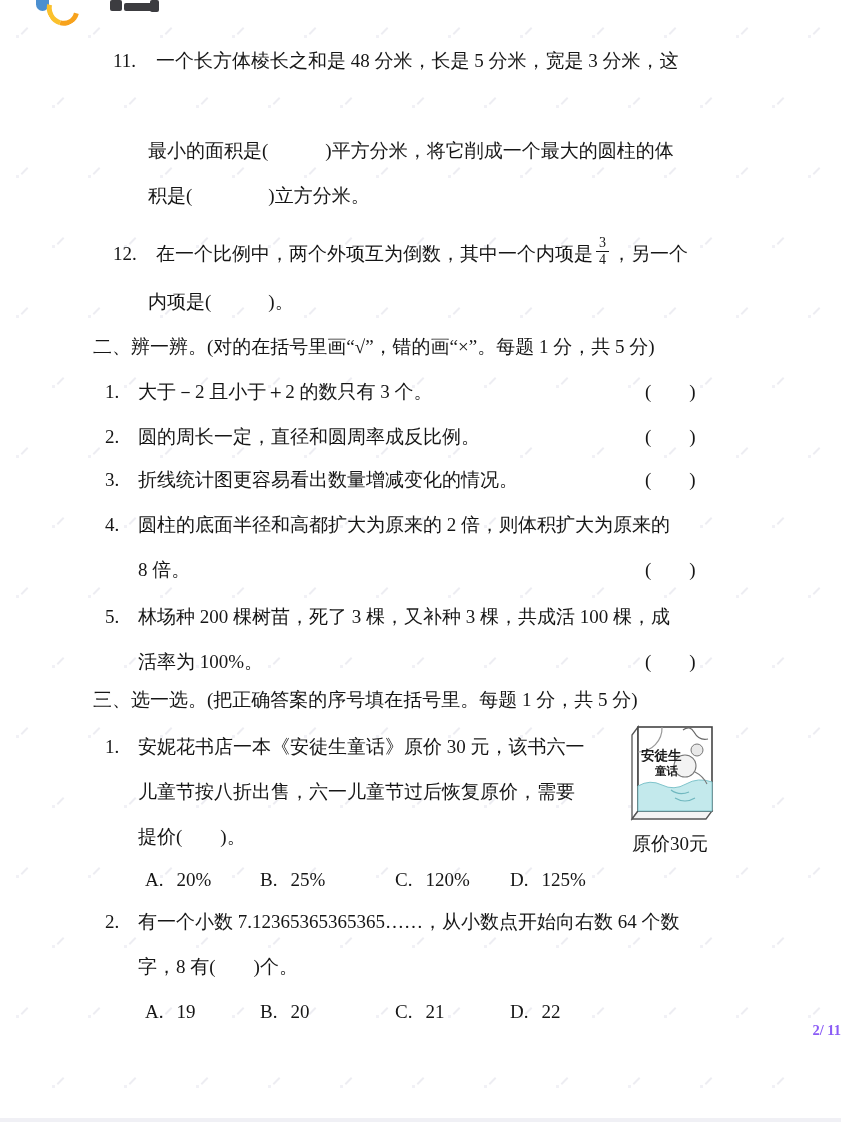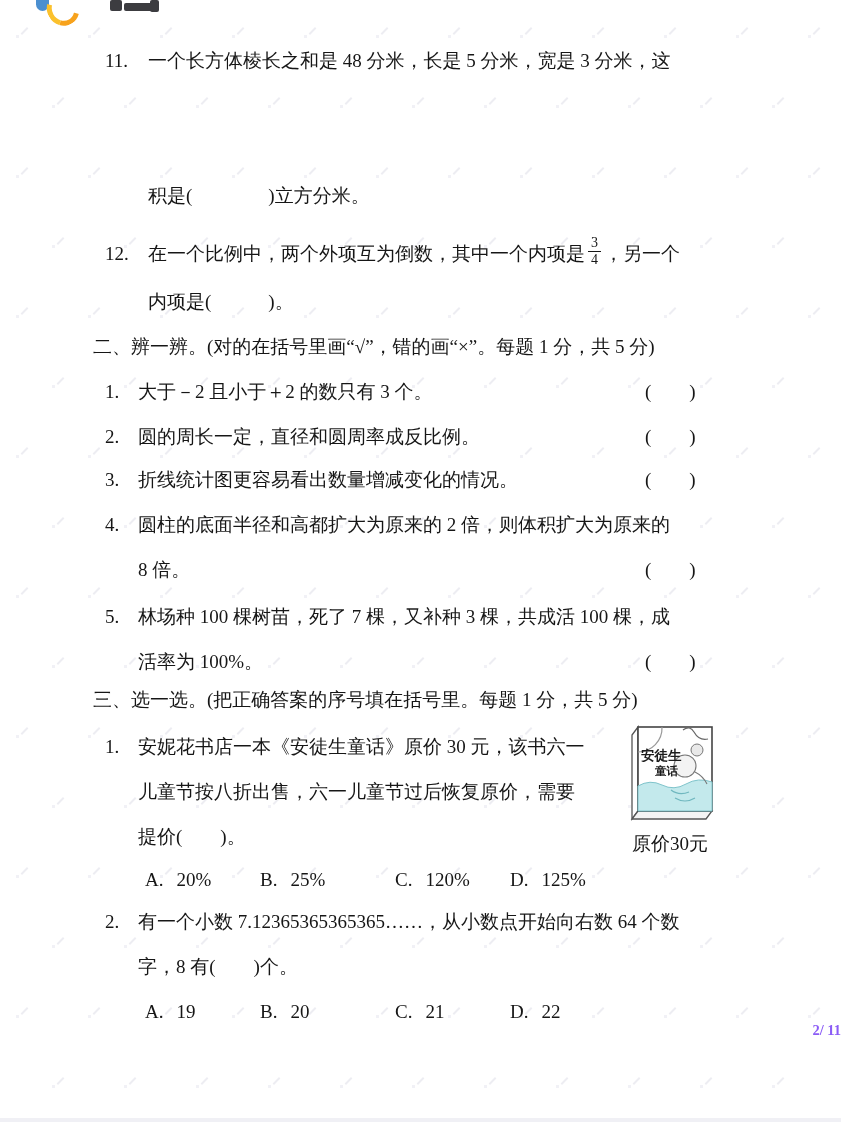--- a/index.html
+++ b/index.html
@@ -20,21 +20,21 @@
     border-bottom-color:#f7a21c;border-left-color:#fbc12d;border-radius:50%;transform:rotate(-30deg);}
   .glyph-a{position:absolute;left:110px;top:0;width:12px;height:11px;background:#3c3c40;border-radius:2px;}
   .glyph-b{position:absolute;left:124px;top:3px;width:34px;height:8px;background:#3c3c40;border-radius:2px;}
   .glyph-c{position:absolute;left:150px;top:0;width:9px;height:12px;background:#3c3c40;border-radius:2px;}
 
   
   .line{position:absolute;left:105px;width:640px;line-height:28px;white-space:nowrap;}
   .line.cont{left:148px;}
   .line.icont{left:138px;}
   .line.sect{left:93px;}
-  .qnum{display:inline-block;width:43px;}
+  .qnum{display:inline-block;width:43px;margin-left:8px;}
   .inum{display:inline-block;width:33px;}
   .brk{position:absolute;left:540px;}
   .brk2{position:absolute;left:507px;}
 
   .fracline{display:flex;align-items:flex-end;height:46px;}
   .frac{display:inline-flex;flex-direction:column;align-items:center;font-size:14px;line-height:1.15;margin:0 3px;}
   .frac .fn{border-bottom:1.6px solid #161616;padding:0 3px;}
 
   .opts{position:absolute;left:105px;width:640px;height:28px;line-height:28px;text-align:right;}
   .opt{position:absolute;white-space:nowrap;}
@@ -244,41 +244,42 @@
     <div class="logo-blue"></div>
     <div class="logo-orange"></div>
   </div>
   <div>
     <div class="glyph-a"></div>
     <div class="glyph-b"></div>
     <div class="glyph-c"></div>
   </div>
 
   <div class="line" style="top:47px"><span class="qnum">11.</span><span>一个长方体棱长之和是 48 分米，长是 5 分米，宽是 3 分米，这</span></div>
+  <div class="line cont" style="top:137px">最小的面积是(　　　)平方分米，将它削成一个最大的圆柱的体</div>
   <div class="line cont" style="top:182px">积是(　　　　)立方分米。</div>
 
   <div class="line fracline" style="top:222px">
     <span class="qnum">12.</span>
       <span>在一个比例中，两个外项互为倒数，其中一个内项是</span>
       <span class="frac">
         <span class="fn">3</span>
         <span class="fd">4</span>
       </span>
       <span>，另一个</span>
   </div>
   <div class="line cont" style="top:288px">内项是(　　　)。</div>
 
   <div class="line sect" style="top:333px">二、辨一辨。(对的在括号里画“√”，错的画“×”。每题 1 分，共 5 分)</div>
 
   <div class="line" style="top:378px"><span class="inum">1.</span><span>大于－2 且小于＋2 的数只有 3 个。</span><span class="brk">(　　)</span></div>
   <div class="line" style="top:423px"><span class="inum">2.</span><span>圆的周长一定，直径和圆周率成反比例。</span><span class="brk">(　　)</span></div>
   <div class="line" style="top:466px"><span class="inum">3.</span><span>折线统计图更容易看出数量增减变化的情况。</span><span class="brk">(　　)</span></div>
   <div class="line" style="top:511px"><span class="inum">4.</span><span>圆柱的底面半径和高都扩大为原来的 2 倍，则体积扩大为原来的</span></div>
   <div class="line icont" style="top:556px"><span>8 倍。</span><span class="brk2">(　　)</span></div>
-  <div class="line" style="top:603px"><span class="inum">5.</span><span>林场种 100 棵树苗，死了 7 棵，又补种 3 棵，共成活 100 棵，成</span></div>
+  <div class="line" style="top:603px"><span class="inum">5.</span><span>林场种 200 棵树苗，死了 3 棵，又补种 3 棵，共成活 100 棵，成</span></div>
   <div class="line icont" style="top:648px"><span>活率为 100%。</span><span class="brk2">(　　)</span></div>
 
   <div class="line sect" style="top:686px">三、选一选。(把正确答案的序号填在括号里。每题 1 分，共 5 分)</div>
 
   <div class="line" style="top:733px"><span class="inum">1.</span><span>安妮花书店一本《安徒生童话》原价 30 元，该书六一</span></div>
   <div class="line icont" style="top:778px">儿童节按八折出售，六一儿童节过后恢复原价，需要</div>
   <div class="line icont" style="top:823px">提价(　　)。</div>
 
   <div class="bookwrap">
     <svg width="90" height="100" viewBox="0 0 90 100">

